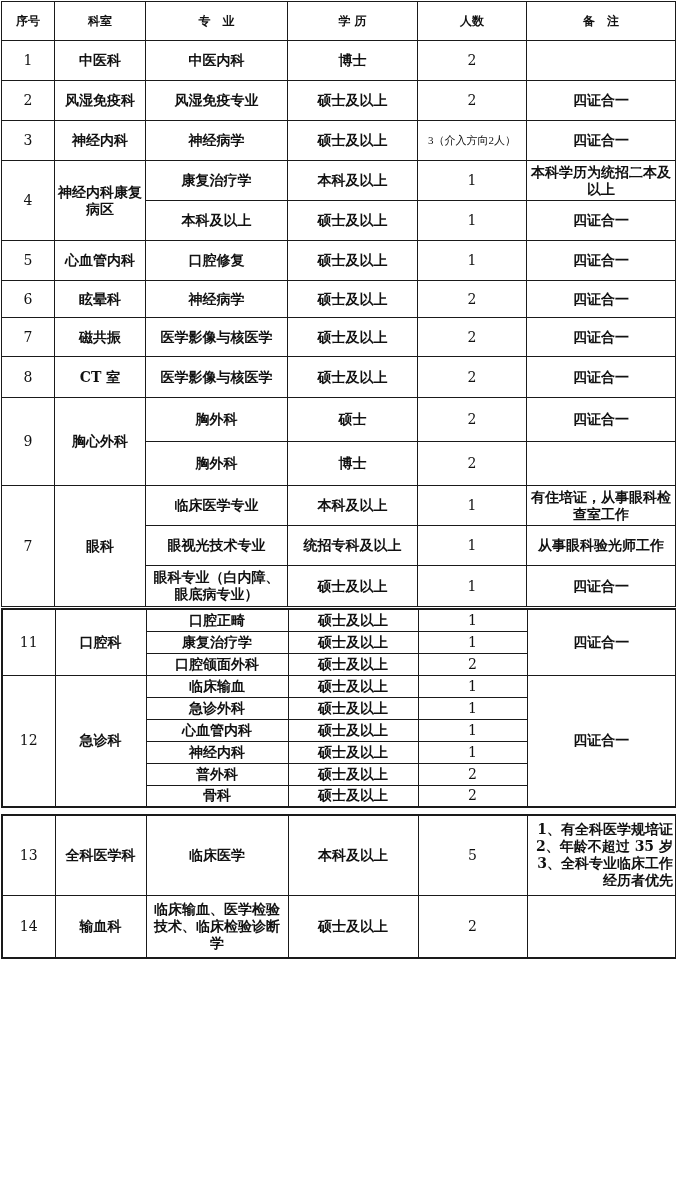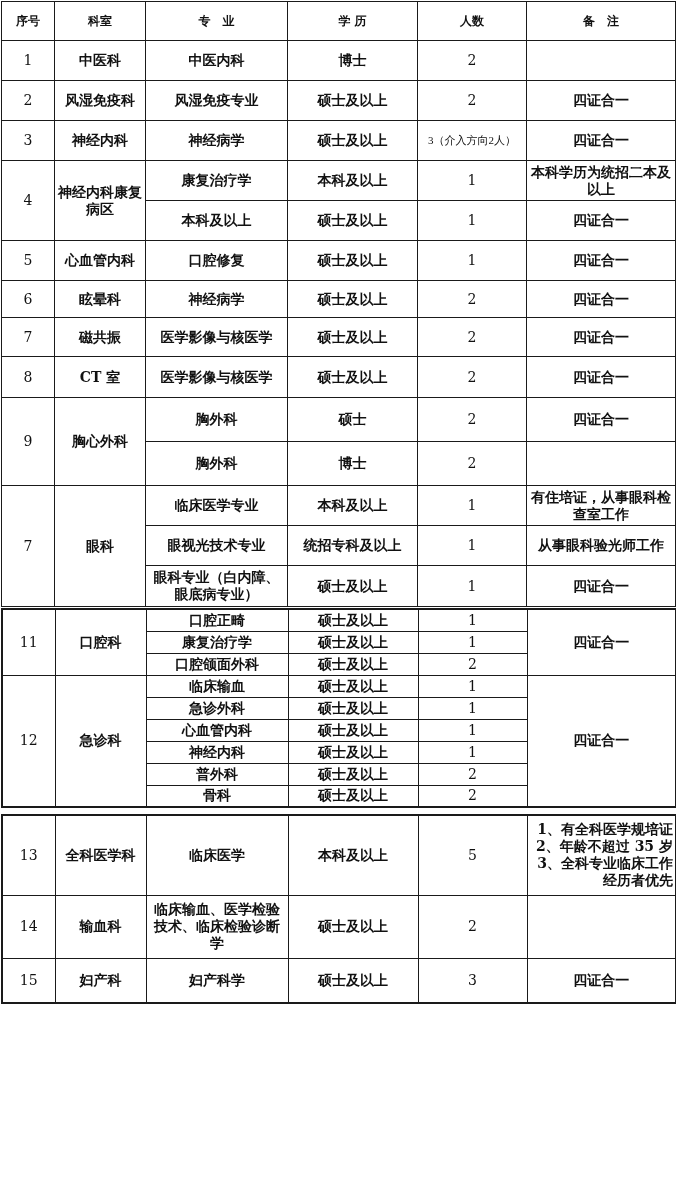--- a/index.html
+++ b/index.html
@@ -230,22 +230,14 @@
     <td class="note" style="text-align:right;">1、有全科医学规培证 2、年龄不超过 35 岁 3、全科专业临床工作经历者优先</td>
   </tr>
   <tr style="height:63px">
     <td class="num">14</td>
     <td>输血科</td>
     <td>临床输血、医学检验技术、临床检验诊断学</td>
     <td>硕士及以上</td>
     <td class="num">2</td>
     <td class="note"></td>
   </tr>
-  <tr style="height:45px">
-    <td class="num">15</td>
-    <td>妇产科</td>
-    <td>妇产科学</td>
-    <td>硕士及以上</td>
-    <td class="num">3</td>
-    <td class="note">四证合一</td>
-  </tr>
 </tbody>
   </table>
 
 </body></html>

